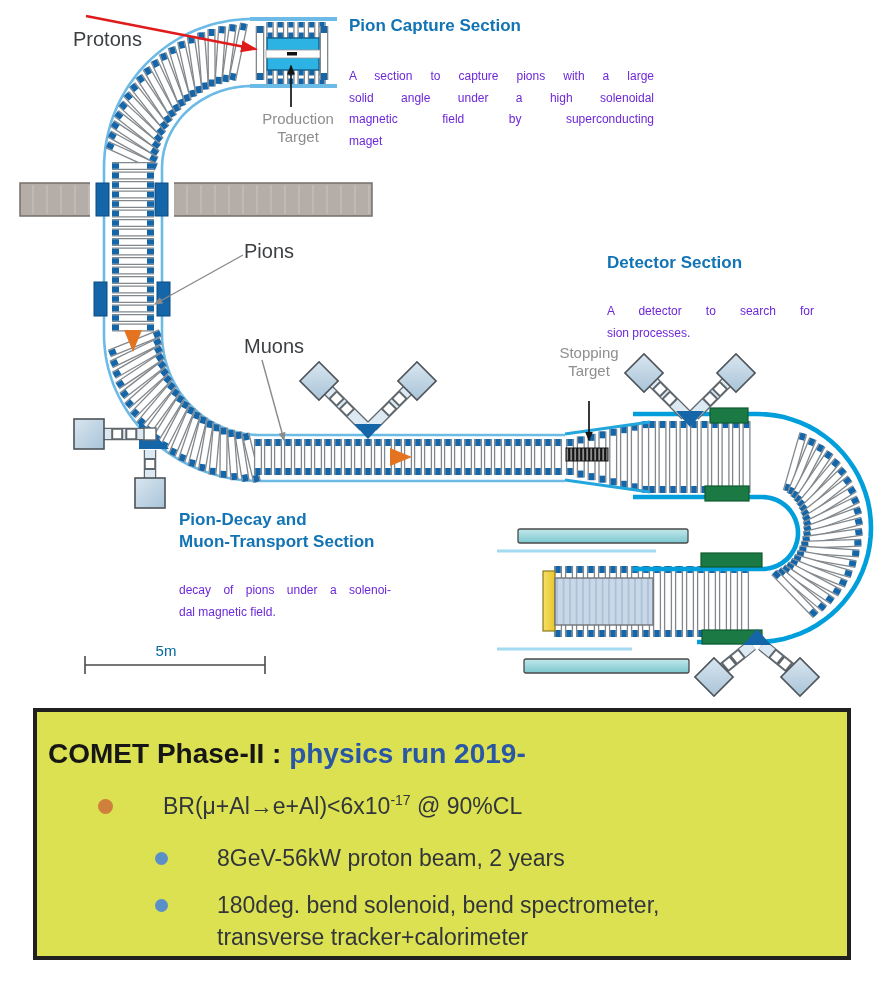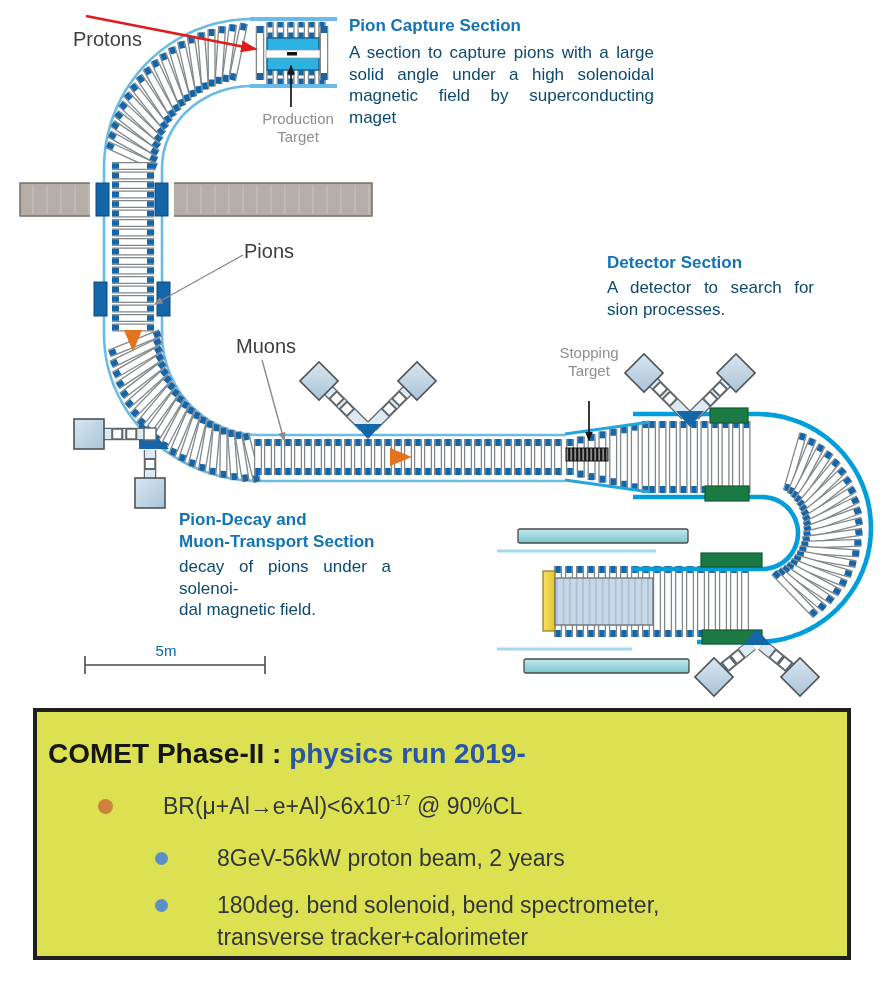--- a/index.html
+++ b/index.html
@@ -2,21 +2,21 @@
 <html><head>
 <meta charset="utf-8">
 <style>
   html,body{margin:0;padding:0;background:#fff;}
   .stage{position:relative;width:882px;height:986px;background:#fff;
          font-family:"Liberation Sans",sans-serif;overflow:hidden;}
   .stage svg{position:absolute;left:0;top:0;}
   .lbl{position:absolute;color:#3b3f42;font-size:20px;white-space:nowrap;}
   .lbl-gray{position:absolute;color:#8e8e8e;font-size:15px;line-height:17.5px;text-align:center;}
   .sec-title{position:absolute;color:var(--accent-blue,#1273b5);font-weight:bold;font-size:17px;line-height:22px;white-space:nowrap;}
-  .sec-body{position:absolute;color:#0c4a6e;font-size:17px;line-height:21.5px;}
+  .sec-body{position:absolute;color:#6d28d9;font-size:12px;line-height:21.5px;margin-top:24px;}
   .jline{text-align:justify;text-align-last:justify;}
   .scale-lbl{position:absolute;color:#0369a1;font-size:15px;text-align:center;}
   .panel{position:absolute;left:33px;top:708px;width:810px;height:244px;
          background:var(--panel-bg,#dce151);border:4px solid #202020;}
   .panel-title{position:absolute;left:11px;top:26px;font-size:28px;font-weight:bold;color:#161616;white-space:nowrap;}
   .panel-title .blue{color:var(--panel-title-blue,#2a57a5);}
   .dot{position:absolute;border-radius:50%;}
   .dot-orange{width:15px;height:15px;left:61px;top:87px;background:var(--bullet-orange,#d0803d);}
   .dot-blue1{width:13px;height:13px;left:118px;top:140px;background:var(--bullet-blue,#5b8fc7);}
   .dot-blue2{width:13px;height:13px;left:118px;top:187px;background:var(--bullet-blue,#5b8fc7);}
@@ -876,21 +876,21 @@
     <div class="jline">magnetic field by superconducting</div>
     <div>maget</div>
   </div>
 
   <div class="lbl-gray" style="left:242px;top:110px;width:112px">
     <div>Production</div>
     <div>Target</div>
   </div>
 
   <div class="lbl" style="left:244px;top:240px">Pions</div>
-  <div class="lbl" style="left:236px;top:335px">Muons</div>
+  <div class="lbl" style="left:244px;top:335px">Muons</div>
 
   <div class="sec-title" style="left:607px;top:252px">Detector Section</div>
   <div class="sec-body" style="left:607px;top:277px;width:207px">
     <div class="jline">A detector to search for</div>
     <div>sion processes.</div>
   </div>
 
   <div class="lbl-gray" style="left:544px;top:344px;width:90px">
     <div>Stopping</div>
     <div>Target</div>

